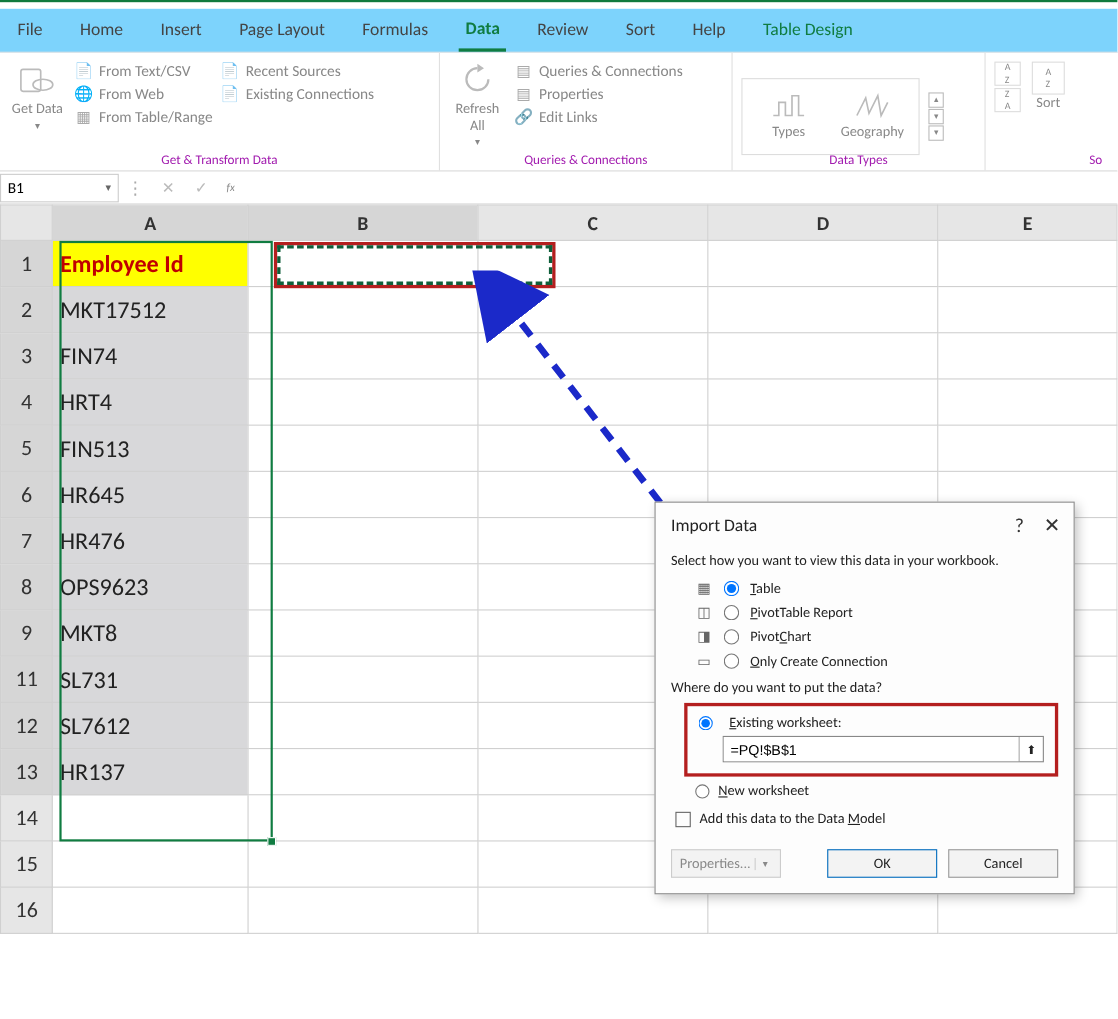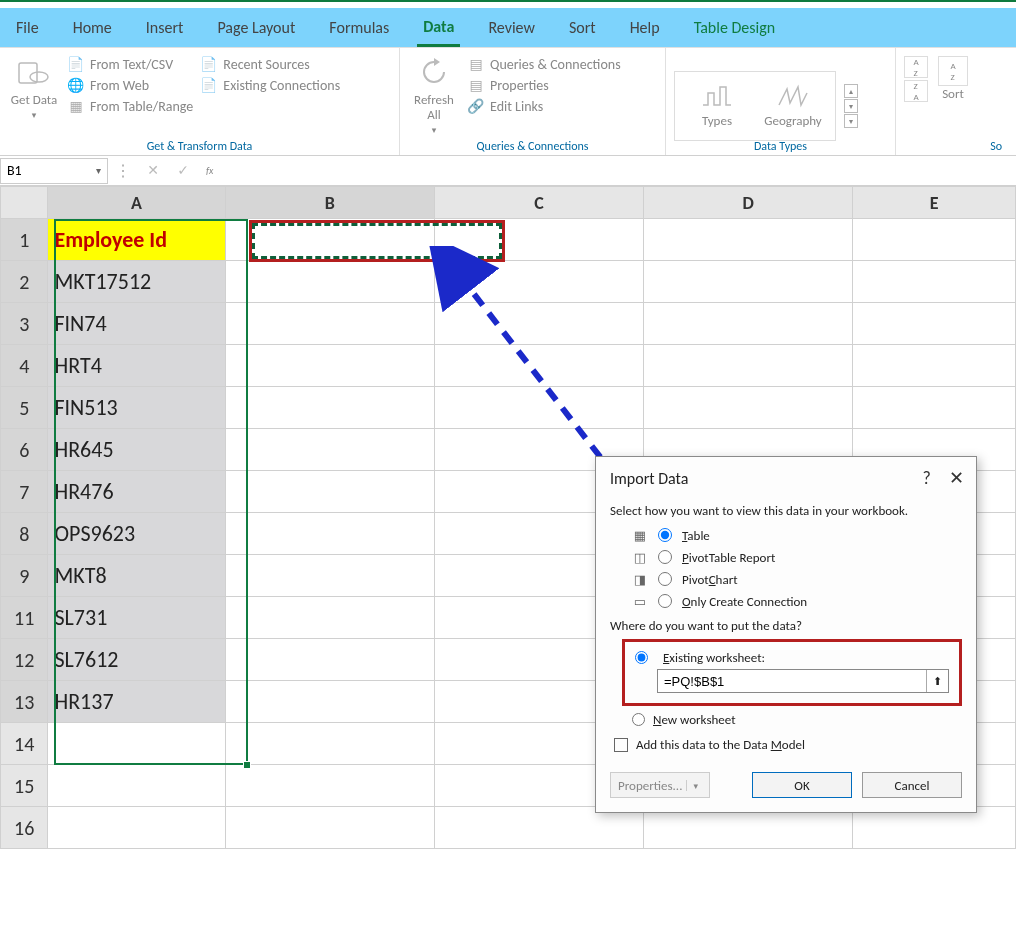--- a/index.html
+++ b/index.html
@@ -4,21 +4,21 @@
 <style>
 * { box-sizing: border-box; margin: 0; padding: 0; }
 body { font-family: "Segoe UI", Calibri, sans-serif; background: #fff; width: 1016px; height: 926px; overflow: hidden; position: relative; }
 .top-strip { height: 8px; background: #fff; border-top: 2px solid #0f7a3e; }
 .ribbon-tabs { display: flex; align-items: center; height: 40px; background: #7dd3fc; padding: 0 10px; gap: 22px; border-bottom: 1px solid #e0e0e0; }
 .ribbon-tab { font-size: 16px; color: #444; padding: 8px 6px; cursor: pointer; }
 .ribbon-tab.active { color: #107c41; border-bottom: 3px solid #107c41; font-weight: 600; }
 .ribbon-tab.design { color: #107c41; }
 .ribbon { display: flex; background: #fff; height: 108px; border-bottom: 1px solid #d0d0d0; }
 .ribbon-group { display: flex; flex-direction: column; border-right: 1px solid #e0e0e0; padding: 4px 8px 2px 8px; height: 100%; position: relative; }
-.group-label { text-align: center; font-size: 12px; color: #0369a1; padding: 2px 0; position: absolute; bottom: 0; left: 0; right: 0; }
+.group-label { text-align: center; font-size: 12px; color: #a21caf; padding: 2px 0; position: absolute; bottom: 0; left: 0; right: 0; }
 .group-body { display: flex; flex: 1; gap: 8px; align-items: flex-start; padding-top: 4px; }
 .big-btn { display: flex; flex-direction: column; align-items: center; justify-content: flex-start; width: 52px; color: #888; cursor: default; font-size: 13px; text-align: center; gap: 2px; }
 .big-btn .icon { width: 36px; height: 34px; display: flex; align-items: center; justify-content: center; }
 .small-list { display: flex; flex-direction: column; gap: 4px; font-size: 14px; color: #888; }
 .small-item { display: flex; align-items: center; gap: 6px; cursor: default; white-space: nowrap; }
 .small-item .micon { width: 16px; height: 16px; display: flex; align-items: center; justify-content: center; color: #aaa; }
 .data-types { align-items: center; padding-top: 6px; position: relative; }
 .dt-card { width: 76px; height: 64px; display: flex; flex-direction: column; align-items: center; justify-content: center; font-size: 13px; color: #888; gap: 4px; cursor: default; }
 .dt-arrows { display: flex; flex-direction: column; gap: 1px; }
 .dt-arrows div { width: 14px; height: 14px; border: 1px solid #bbb; display: flex; align-items: center; justify-content: center; font-size: 8px; color: #888; cursor: default; }

